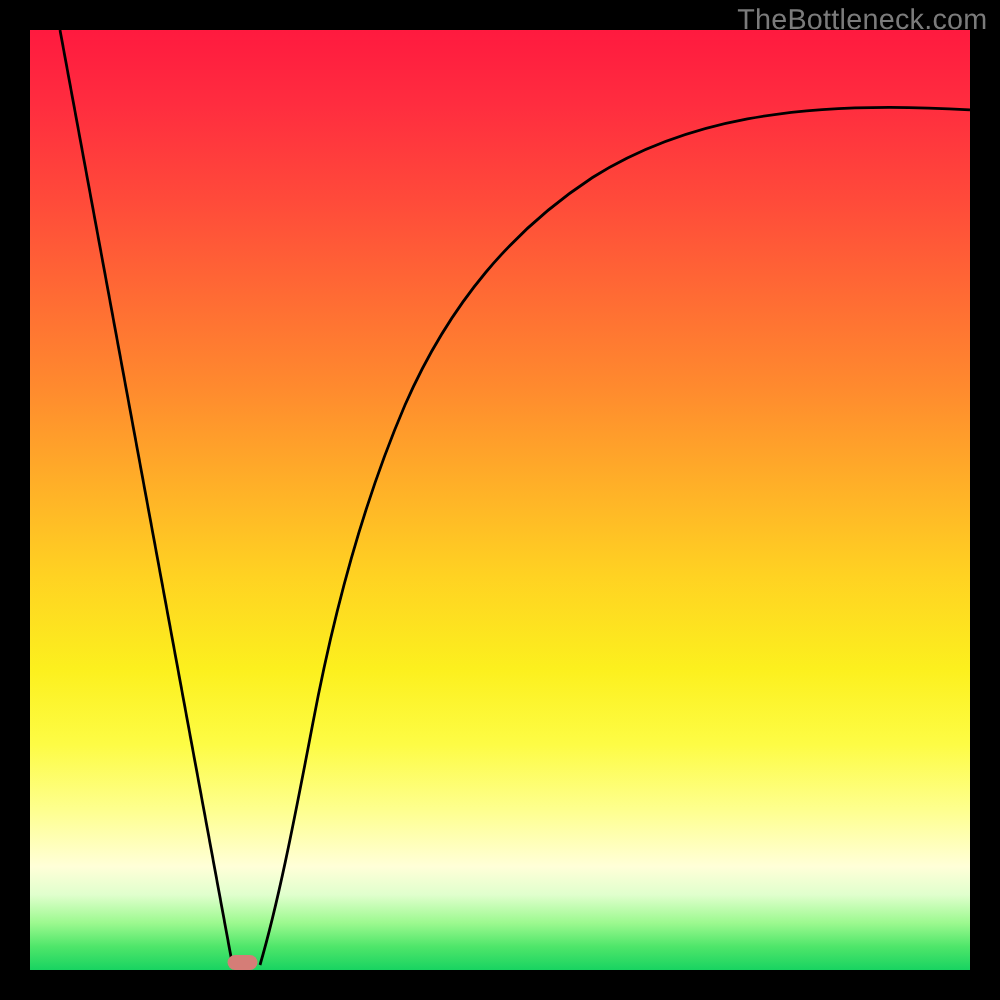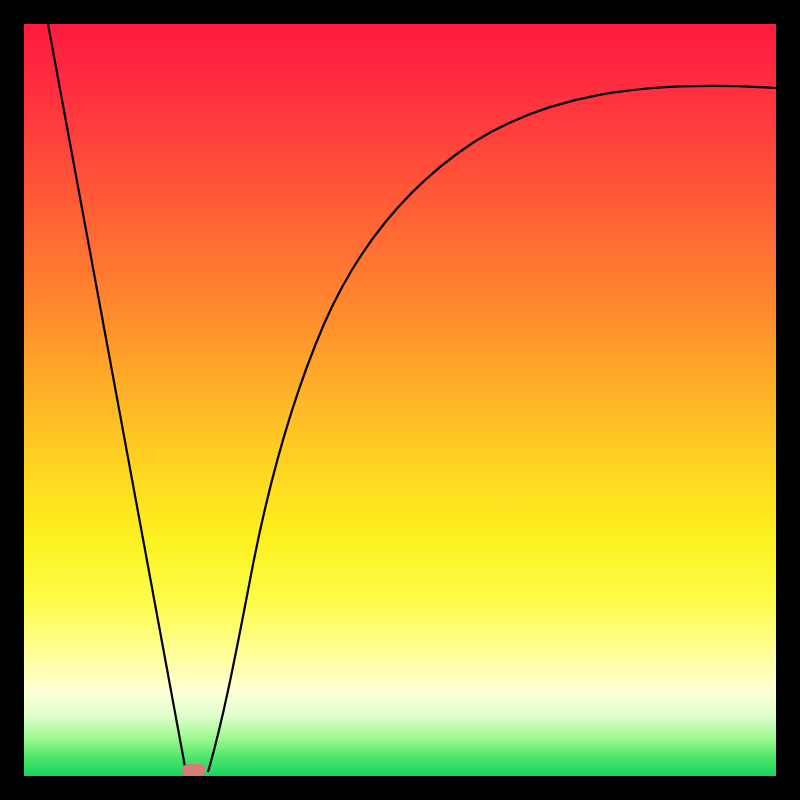--- a/index.html
+++ b/index.html
@@ -79,13 +79,14 @@
       <path d="M 184 748
                C 198 700, 210 640, 226 556
                C 245 455, 270 370, 300 300
                C 336 218, 386 160, 450 118
                C 520 74, 610 55, 752 64" stroke="#000" stroke-width="2.2" fill="none"></path>
     </svg>
 
     <div class="marker" style="left:158px; top:740px;"></div>
   </div>
 
+  <div class="watermark">TheBottleneck.com</div>
 </div>
 
 </body></html>

